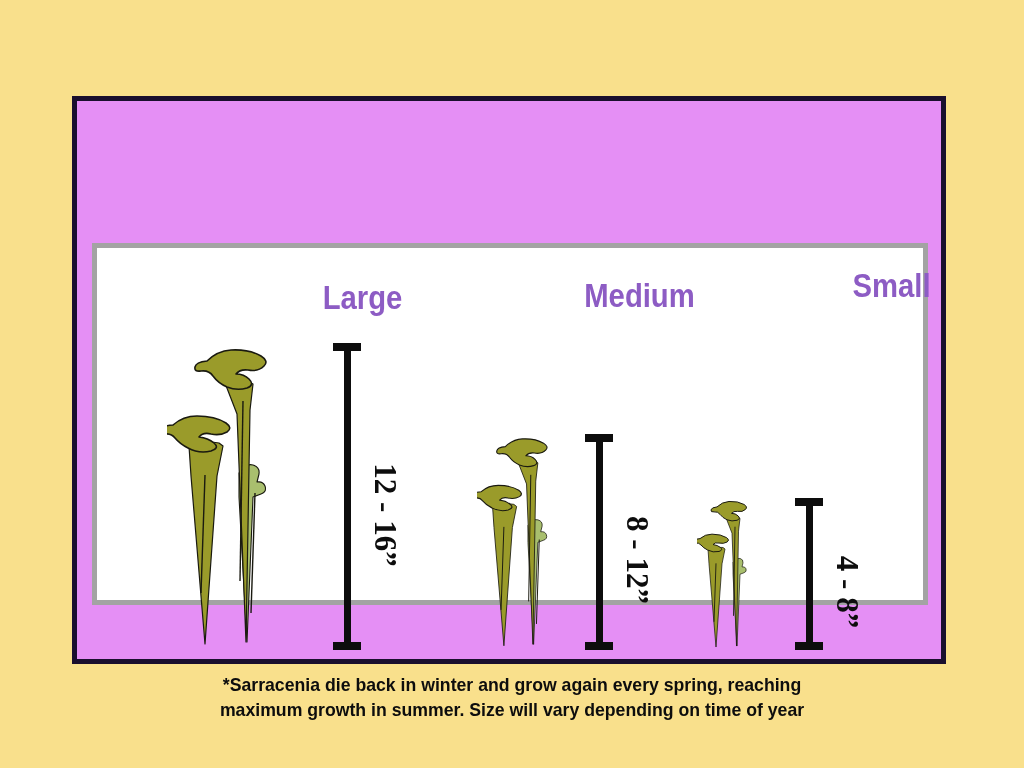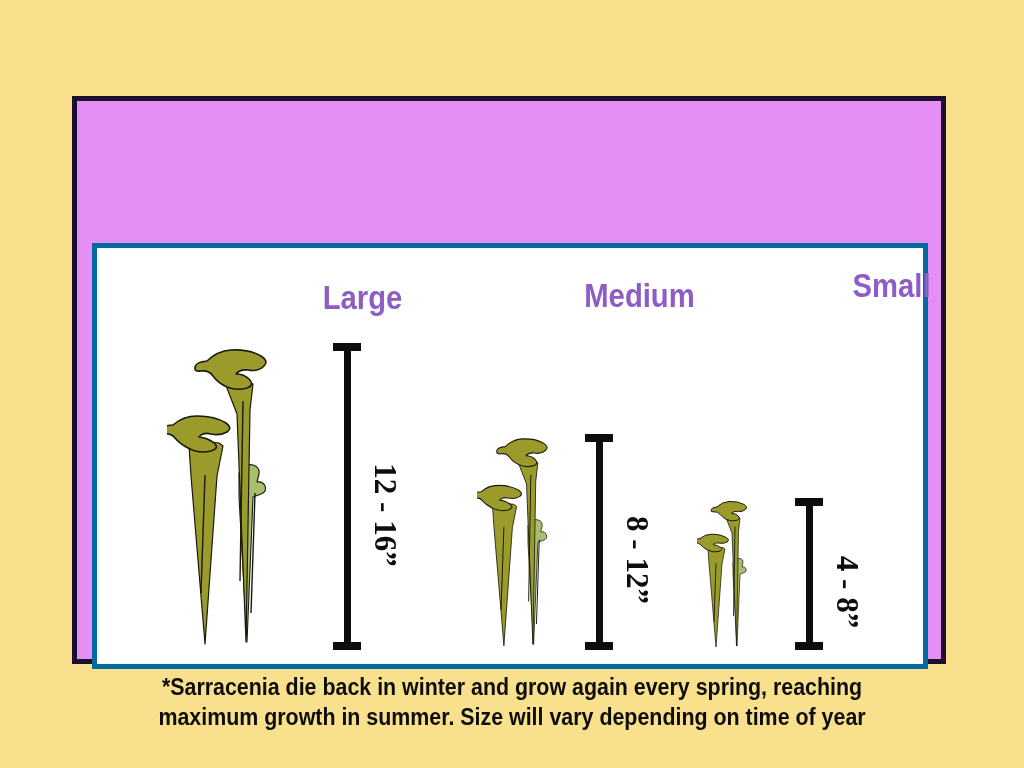--- a/index.html
+++ b/index.html
@@ -41,23 +41,23 @@
     letter-spacing:1px;
     transform:scaleX(0.80) scaleY(1.12);
     transform-origin:center center;
     white-space:nowrap;
   }
 
   
   .main-panel{
     position:absolute;
     left:92px;top:243px;
-    width:836px;height:426px;
+    width:836px;height:362px;
     background:#ffffff;
-    border:5px solid #0369a1;
+    border:5px solid #a3a3a3;
     box-sizing:border-box;
   }
   .panel-inner{position:absolute;left:0;top:0;right:0;bottom:0;}
 
   
   .cat-label{
     position:absolute;
     font-family:"Liberation Sans Narrow","Liberation Sans",sans-serif;
     font-weight:700;
     font-size:34px;
@@ -110,21 +110,21 @@
   .plant-small {left:600px; top:250px; width:65px; height:152px;}
 
   
   .footnote{
     position:absolute;
     left:80px;top:672px;
     width:864px;
     text-align:center;
     font-family:"Liberation Sans Narrow","Liberation Sans",sans-serif;
     font-weight:700;
-    font-size:23px;
+    font-size:19px;
     line-height:1.32;
     color:#0d0d0d;
   }
   .footnote span{display:block;transform:scaleX(0.93);transform-origin:center center;}
 </style>
 </head>
 <body>
 
 <div id="stage">
 

